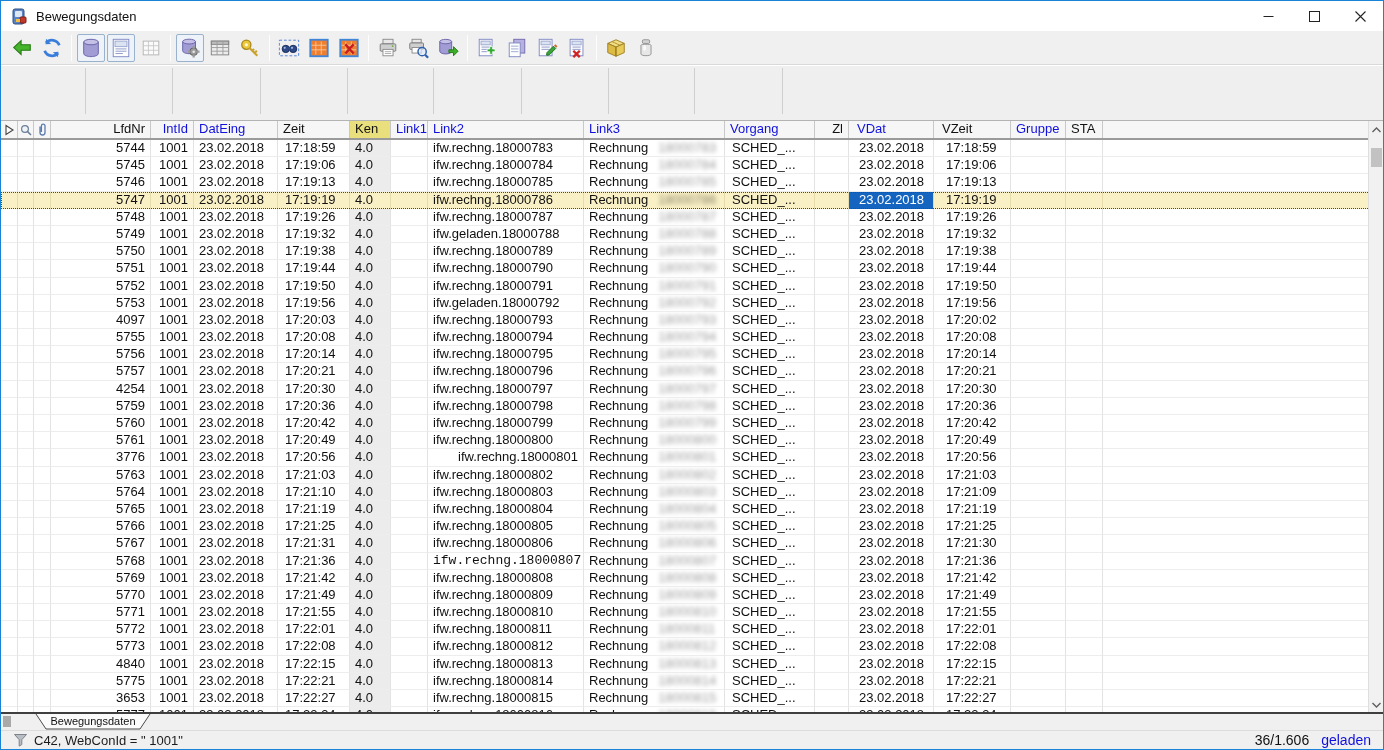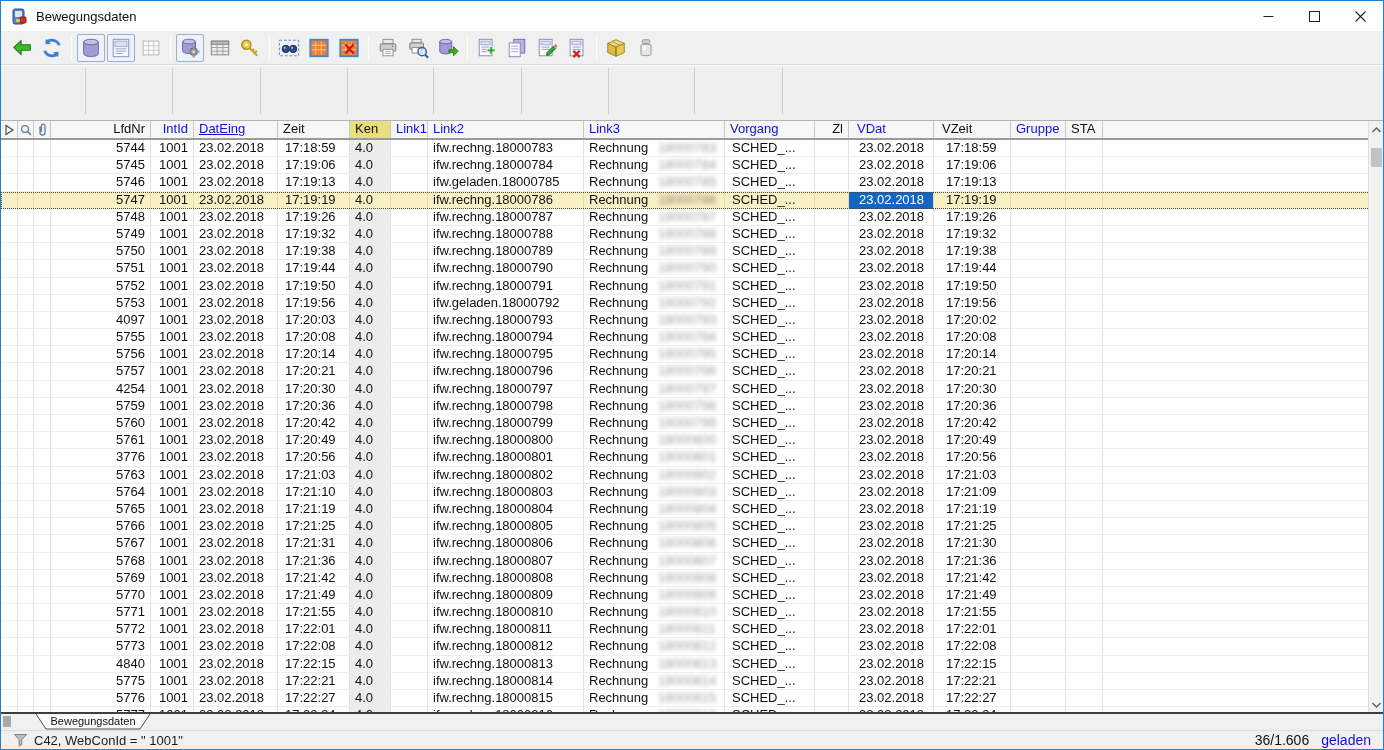--- a/index.html
+++ b/index.html
@@ -328,21 +328,21 @@
             <line x1="7.6" y1="7.6" x2="11" y2="11" stroke="#6c7f99" stroke-width="1.5"></line>
           </svg>
         </div>
         <div class="hcell c-m3 iconcell" style="width: 17px; flex-shrink: 0;">
           <svg width="11" height="13" viewBox="0 0 11 13">
             <path d="M3 3.5 v6 a2.5 2.5 0 0 0 5 0 V3 a1.8 1.8 0 0 0 -3.6 0 v6" fill="none" stroke="#5a7bb0" stroke-width="1.3"></path>
           </svg>
         </div>
         <div class="hcell c-lfdnr right" style="width: 100px; flex-shrink: 0;">LfdNr</div>
         <div class="hcell c-intid blue right" style="width: 43px; flex-shrink: 0;">IntId</div>
-        <div class="hcell c-dateing blue" style="width: 84px; flex-shrink: 0; text-decoration: underline;">DatEing</div>
+        <div class="hcell c-dateing blue" style="width: 84px; flex-shrink: 0;">DatEing</div>
         <div class="hcell c-zeit" style="width: 72px; flex-shrink: 0;">Zeit</div>
         <div class="hcell c-ken" style="width: 41px; flex-shrink: 0;">Ken</div>
         <div class="hcell c-link1 blue" style="width: 37px; flex-shrink: 0;">Link1</div>
         <div class="hcell c-link2 blue" style="width: 156px; flex-shrink: 0;">Link2</div>
         <div class="hcell c-link3 blue" style="width: 141px; flex-shrink: 0;">Link3</div>
         <div class="hcell c-vorgang blue" style="width: 90px; flex-shrink: 0;">Vorgang</div>
         <div class="hcell c-zl right" style="width: 34px; flex-shrink: 0;">Zl</div>
         <div class="hcell c-vdat blue" style="width: 85px; flex-shrink: 0;">VDat</div>
         <div class="hcell c-vzeit" style="width: 77px; flex-shrink: 0;">VZeit</div>
         <div class="hcell c-gruppe blue" style="width: 55px; flex-shrink: 0;">Gruppe</div>
@@ -393,21 +393,21 @@
         <div class="trow">
           <div class="cell c-m1" style="width: 17px; flex-shrink: 0;"></div>
           <div class="cell c-m2" style="width: 16px; flex-shrink: 0;"></div>
           <div class="cell c-m3" style="width: 17px; flex-shrink: 0;"></div>
           <div class="cell c-lfdnr right" style="width: 100px; flex-shrink: 0;">5746</div>
           <div class="cell c-intid right" style="width: 43px; flex-shrink: 0;">1001</div>
           <div class="cell c-dateing" style="width: 84px; flex-shrink: 0;">23.02.2018</div>
           <div class="cell c-zeit" style="width: 72px; flex-shrink: 0;">17:19:13</div>
           <div class="cell c-ken" style="width: 41px; flex-shrink: 0;">4.0</div>
           <div class="cell c-link1" style="width: 37px; flex-shrink: 0;"></div>
-          <div class="cell c-link2" style="width: 156px; flex-shrink: 0;">ifw.geladen.18000785</div>
+          <div class="cell c-link2" style="width: 156px; flex-shrink: 0;">ifw.rechng.18000785</div>
           <div class="cell c-link3" style="width: 141px; flex-shrink: 0;"><span>Rechnung</span><span class="blurnum">18000785</span></div>
           <div class="cell c-vorgang" style="width: 90px; flex-shrink: 0;">SCHED_...</div>
           <div class="cell c-zl right" style="width: 34px; flex-shrink: 0;"></div>
           <div class="cell c-vdat" style="width: 85px; flex-shrink: 0;">23.02.2018</div>
           <div class="cell c-vzeit" style="width: 77px; flex-shrink: 0;">17:19:13</div>
           <div class="cell c-gruppe" style="width: 55px; flex-shrink: 0;"></div>
           <div class="cell c-sta" style="width: 37px; flex-shrink: 0;"></div>
           <div class="cell c-filler" style="flex-shrink: 0;"></div>
         </div>
         <div class="trow selected">
@@ -453,21 +453,21 @@
         <div class="trow">
           <div class="cell c-m1" style="width: 17px; flex-shrink: 0;"></div>
           <div class="cell c-m2" style="width: 16px; flex-shrink: 0;"></div>
           <div class="cell c-m3" style="width: 17px; flex-shrink: 0;"></div>
           <div class="cell c-lfdnr right" style="width: 100px; flex-shrink: 0;">5749</div>
           <div class="cell c-intid right" style="width: 43px; flex-shrink: 0;">1001</div>
           <div class="cell c-dateing" style="width: 84px; flex-shrink: 0;">23.02.2018</div>
           <div class="cell c-zeit" style="width: 72px; flex-shrink: 0;">17:19:32</div>
           <div class="cell c-ken" style="width: 41px; flex-shrink: 0;">4.0</div>
           <div class="cell c-link1" style="width: 37px; flex-shrink: 0;"></div>
-          <div class="cell c-link2" style="width: 156px; flex-shrink: 0;">ifw.rechng.18000788</div>
+          <div class="cell c-link2" style="width: 156px; flex-shrink: 0;">ifw.geladen.18000788</div>
           <div class="cell c-link3" style="width: 141px; flex-shrink: 0;"><span>Rechnung</span><span class="blurnum">18000788</span></div>
           <div class="cell c-vorgang" style="width: 90px; flex-shrink: 0;">SCHED_...</div>
           <div class="cell c-zl right" style="width: 34px; flex-shrink: 0;"></div>
           <div class="cell c-vdat" style="width: 85px; flex-shrink: 0;">23.02.2018</div>
           <div class="cell c-vzeit" style="width: 77px; flex-shrink: 0;">17:19:32</div>
           <div class="cell c-gruppe" style="width: 55px; flex-shrink: 0;"></div>
           <div class="cell c-sta" style="width: 37px; flex-shrink: 0;"></div>
           <div class="cell c-filler" style="flex-shrink: 0;"></div>
         </div>
         <div class="trow">
@@ -713,21 +713,21 @@
         <div class="trow">
           <div class="cell c-m1" style="width: 17px; flex-shrink: 0;"></div>
           <div class="cell c-m2" style="width: 16px; flex-shrink: 0;"></div>
           <div class="cell c-m3" style="width: 17px; flex-shrink: 0;"></div>
           <div class="cell c-lfdnr right" style="width: 100px; flex-shrink: 0;">3776</div>
           <div class="cell c-intid right" style="width: 43px; flex-shrink: 0;">1001</div>
           <div class="cell c-dateing" style="width: 84px; flex-shrink: 0;">23.02.2018</div>
           <div class="cell c-zeit" style="width: 72px; flex-shrink: 0;">17:20:56</div>
           <div class="cell c-ken" style="width: 41px; flex-shrink: 0;">4.0</div>
           <div class="cell c-link1" style="width: 37px; flex-shrink: 0;"></div>
-          <div class="cell c-link2" style="width: 156px; flex-shrink: 0;">ifw.rechng.18000801</div>
+          <div class="cell c-link2" style="width: 156px; flex-shrink: 0; text-align: right;">ifw.rechng.18000801</div>
           <div class="cell c-link3" style="width: 141px; flex-shrink: 0;"><span>Rechnung</span><span class="blurnum">18000801</span></div>
           <div class="cell c-vorgang" style="width: 90px; flex-shrink: 0;">SCHED_...</div>
           <div class="cell c-zl right" style="width: 34px; flex-shrink: 0;"></div>
           <div class="cell c-vdat" style="width: 85px; flex-shrink: 0;">23.02.2018</div>
           <div class="cell c-vzeit" style="width: 77px; flex-shrink: 0;">17:20:56</div>
           <div class="cell c-gruppe" style="width: 55px; flex-shrink: 0;"></div>
           <div class="cell c-sta" style="width: 37px; flex-shrink: 0;"></div>
           <div class="cell c-filler" style="flex-shrink: 0;"></div>
         </div>
         <div class="trow">
@@ -833,21 +833,21 @@
         <div class="trow">
           <div class="cell c-m1" style="width: 17px; flex-shrink: 0;"></div>
           <div class="cell c-m2" style="width: 16px; flex-shrink: 0;"></div>
           <div class="cell c-m3" style="width: 17px; flex-shrink: 0;"></div>
           <div class="cell c-lfdnr right" style="width: 100px; flex-shrink: 0;">5768</div>
           <div class="cell c-intid right" style="width: 43px; flex-shrink: 0;">1001</div>
           <div class="cell c-dateing" style="width: 84px; flex-shrink: 0;">23.02.2018</div>
           <div class="cell c-zeit" style="width: 72px; flex-shrink: 0;">17:21:36</div>
           <div class="cell c-ken" style="width: 41px; flex-shrink: 0;">4.0</div>
           <div class="cell c-link1" style="width: 37px; flex-shrink: 0;"></div>
-          <div class="cell c-link2" style="width: 156px; flex-shrink: 0;">ifw.rechng.18000807</div>
+          <div class="cell c-link2" style="width: 156px; flex-shrink: 0; font-family: Liberation Mono, monospace;">ifw.rechng.18000807</div>
           <div class="cell c-link3" style="width: 141px; flex-shrink: 0;"><span>Rechnung</span><span class="blurnum">18000807</span></div>
           <div class="cell c-vorgang" style="width: 90px; flex-shrink: 0;">SCHED_...</div>
           <div class="cell c-zl right" style="width: 34px; flex-shrink: 0;"></div>
           <div class="cell c-vdat" style="width: 85px; flex-shrink: 0;">23.02.2018</div>
           <div class="cell c-vzeit" style="width: 77px; flex-shrink: 0;">17:21:36</div>
           <div class="cell c-gruppe" style="width: 55px; flex-shrink: 0;"></div>
           <div class="cell c-sta" style="width: 37px; flex-shrink: 0;"></div>
           <div class="cell c-filler" style="flex-shrink: 0;"></div>
         </div>
         <div class="trow">
@@ -987,21 +987,21 @@
           <div class="cell c-vdat" style="width: 85px; flex-shrink: 0;">23.02.2018</div>
           <div class="cell c-vzeit" style="width: 77px; flex-shrink: 0;">17:22:21</div>
           <div class="cell c-gruppe" style="width: 55px; flex-shrink: 0;"></div>
           <div class="cell c-sta" style="width: 37px; flex-shrink: 0;"></div>
           <div class="cell c-filler" style="flex-shrink: 0;"></div>
         </div>
         <div class="trow">
           <div class="cell c-m1" style="width: 17px; flex-shrink: 0;"></div>
           <div class="cell c-m2" style="width: 16px; flex-shrink: 0;"></div>
           <div class="cell c-m3" style="width: 17px; flex-shrink: 0;"></div>
-          <div class="cell c-lfdnr right" style="width: 100px; flex-shrink: 0;">5776</div>
+          <div class="cell c-lfdnr right" style="width: 100px; flex-shrink: 0;">3653</div>
           <div class="cell c-intid right" style="width: 43px; flex-shrink: 0;">1001</div>
           <div class="cell c-dateing" style="width: 84px; flex-shrink: 0;">23.02.2018</div>
           <div class="cell c-zeit" style="width: 72px; flex-shrink: 0;">17:22:27</div>
           <div class="cell c-ken" style="width: 41px; flex-shrink: 0;">4.0</div>
           <div class="cell c-link1" style="width: 37px; flex-shrink: 0;"></div>
           <div class="cell c-link2" style="width: 156px; flex-shrink: 0;">ifw.rechng.18000815</div>
           <div class="cell c-link3" style="width: 141px; flex-shrink: 0;"><span>Rechnung</span><span class="blurnum">18000815</span></div>
           <div class="cell c-vorgang" style="width: 90px; flex-shrink: 0;">SCHED_...</div>
           <div class="cell c-zl right" style="width: 34px; flex-shrink: 0;"></div>
           <div class="cell c-vdat" style="width: 85px; flex-shrink: 0;">23.02.2018</div>

